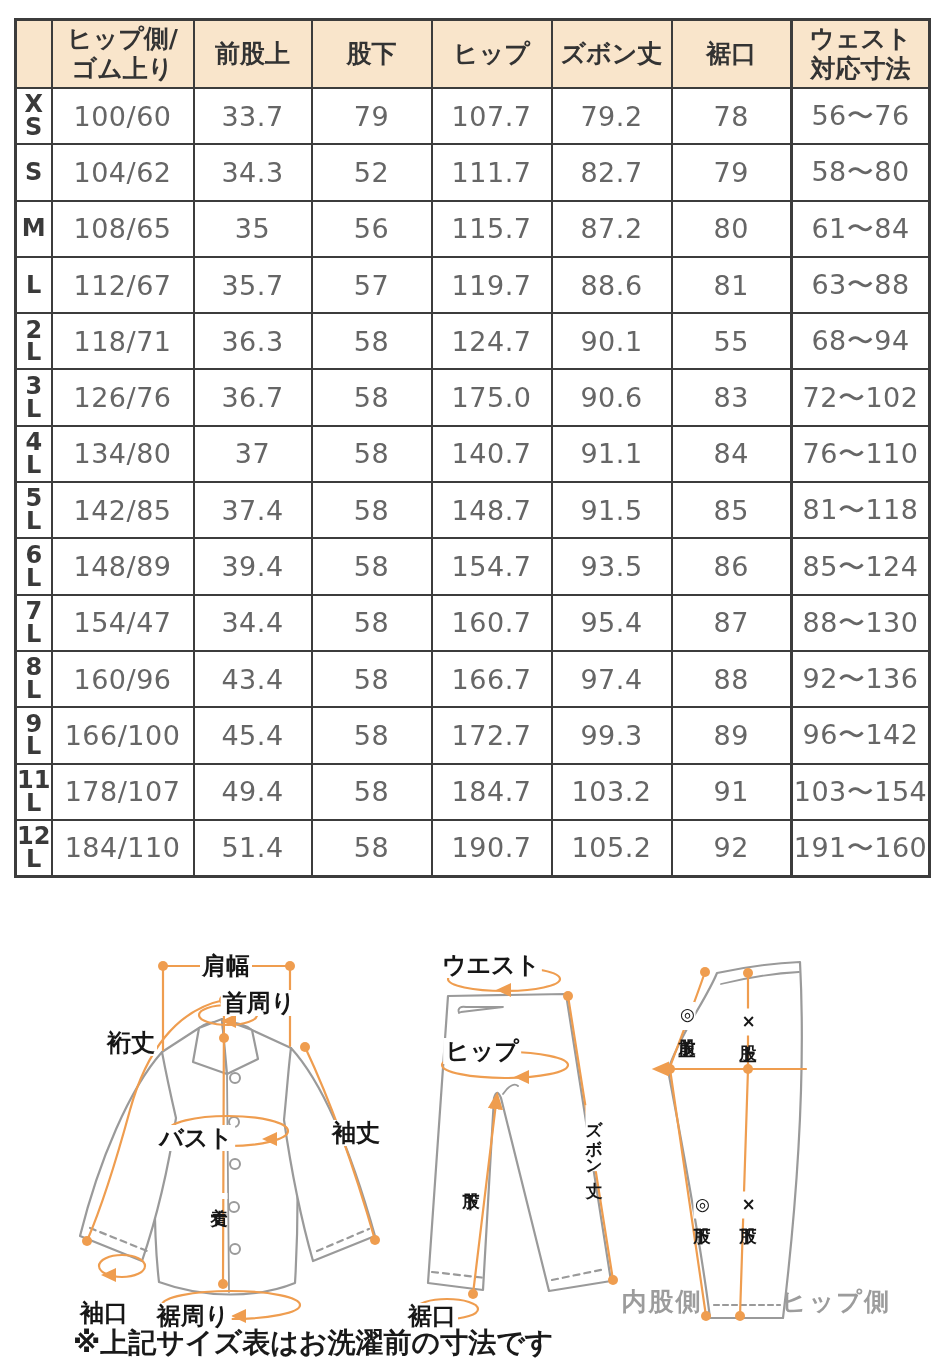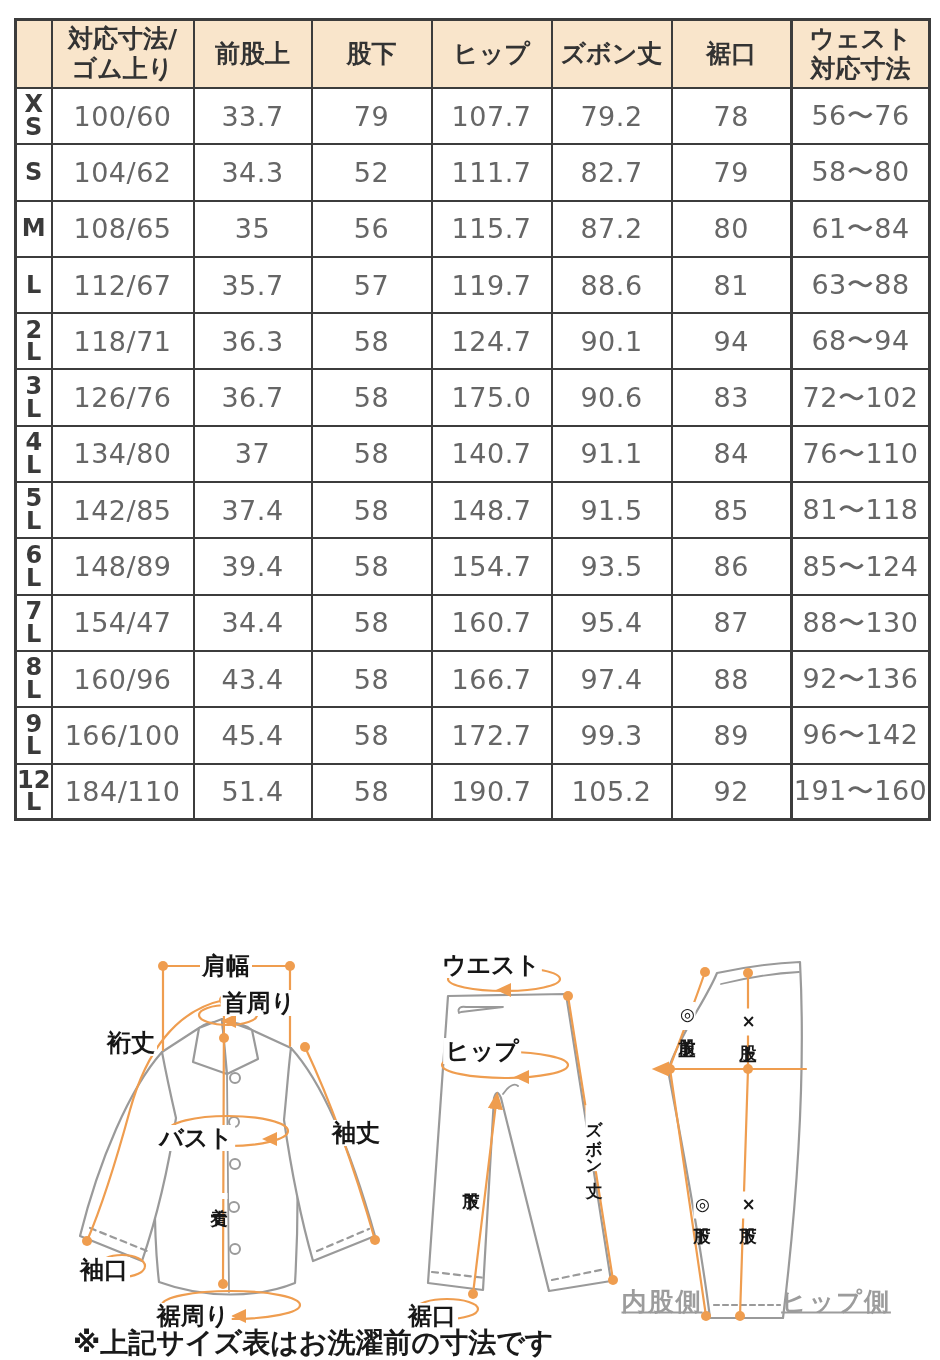--- a/index.html
+++ b/index.html
@@ -18,41 +18,41 @@
               font-weight:600;height:66px;line-height:1.2;}
   .size-table tbody tr{height:56.3px;}
   .size-table tbody th{font-size:24px;line-height:0.95;color:#3a3a3a;font-weight:600;}
   .size-table tbody td{font-size:27px;color:var(--value_text);font-weight:400;letter-spacing:0.5px;}
   .size-table th:last-child,.size-table td:last-child{border-left-width:3px;}
   
   #diagram-svg{position:absolute;left:0;top:0;z-index:1;}
   .dlabel{position:absolute;transform:translate(-50%,-50%);font-size:24px;font-weight:700;
           color:var(--label_text);background:#fff;line-height:1;white-space:nowrap;padding:1px 2px;z-index:2;}
   .dlabel.v{writing-mode:vertical-rl;text-orientation:upright;font-size:17px;padding:2px 0;letter-spacing:1px;}
-  .dlabel.gray{color:var(--side_label_gray);font-size:25px;font-weight:600;letter-spacing:2px;background:transparent;text-decoration:underline;}
+  .dlabel.gray{color:var(--side_label_gray);font-size:25px;font-weight:600;letter-spacing:2px;background:transparent;}
   .note{position:absolute;left:73px;top:1324px;font-size:28px;font-weight:700;color:#1a1a1a;z-index:3;}
 </style>
 </head>
 <body>
 
 <table class="size-table">
   <colgroup>
     <col style="width:36px">
       <col style="width:142px">
       <col style="width:118px">
       <col style="width:120px">
     <col style="width:120px">
       <col style="width:120px">
       <col style="width:120px">
       <col style="width:138px">
   </colgroup>
   <thead>
     <tr>
       <th></th>
-      <th>対応寸法/
+      <th>ヒップ側/
 ゴム上り</th>
       <th>前股上</th>
       <th>股下</th>
       <th>ヒップ</th>
       <th>ズボン丈</th>
       <th>裾口</th>
       <th>ウェスト
 対応寸法</th>
     </tr>
   </thead>
@@ -99,21 +99,21 @@
         <td>63〜88</td>
       </tr>
     <tr>
         <th>2
 L</th>
         <td>118/71</td>
         <td>36.3</td>
         <td>58</td>
         <td>124.7</td>
         <td>90.1</td>
-        <td>94</td>
+        <td>55</td>
         <td>68〜94</td>
       </tr>
     <tr>
         <th>3
 L</th>
         <td>126/76</td>
         <td>36.7</td>
         <td>58</td>
         <td>175.0</td>
         <td>90.6</td>
@@ -178,20 +178,31 @@
     <tr>
         <th>9
 L</th>
         <td>166/100</td>
         <td>45.4</td>
         <td>58</td>
         <td>172.7</td>
         <td>99.3</td>
         <td>89</td>
         <td>96〜142</td>
+      </tr>
+    <tr>
+        <th>11
+L</th>
+        <td>178/107</td>
+        <td>49.4</td>
+        <td>58</td>
+        <td>184.7</td>
+        <td>103.2</td>
+        <td>91</td>
+        <td>103〜154</td>
       </tr>
     <tr>
         <th>12
 L</th>
         <td>184/110</td>
         <td>51.4</td>
         <td>58</td>
         <td>190.7</td>
         <td>105.2</td>
         <td>92</td>
@@ -301,21 +312,21 @@
   </g>
 </svg>
 
 <div>
   <div class="dlabel" style="left:226px;top:966px">肩幅</div>
   <div class="dlabel" style="left:259px;top:1003px">首周り</div>
   <div class="dlabel" style="left:131px;top:1043px">裄丈</div>
   <div class="dlabel" style="left:196px;top:1138px">バスト</div>
   <div class="dlabel" style="left:356px;top:1133px">袖丈</div>
   <div class="dlabel v" style="left:219px;top:1196px">着丈</div>
-  <div class="dlabel" style="left:104px;top:1270px">袖口</div>
+  <div class="dlabel" style="left:104px;top:1313px">袖口</div>
   <div class="dlabel" style="left:193px;top:1316px">裾周り</div>
 
   <div class="dlabel" style="left:491px;top:965px">ウエスト</div>
   <div class="dlabel" style="left:482px;top:1051px">ヒップ</div>
   <div class="dlabel v" style="left:594px;top:1138px">ズボン丈</div>
   <div class="dlabel v" style="left:471px;top:1181px">股下</div>
   <div class="dlabel" style="left:432px;top:1316px">裾口</div>
 
   <div class="dlabel v" style="left:687px;top:1016px">◎前股上</div>
   <div class="dlabel v" style="left:748px;top:1022px">×股上</div>

